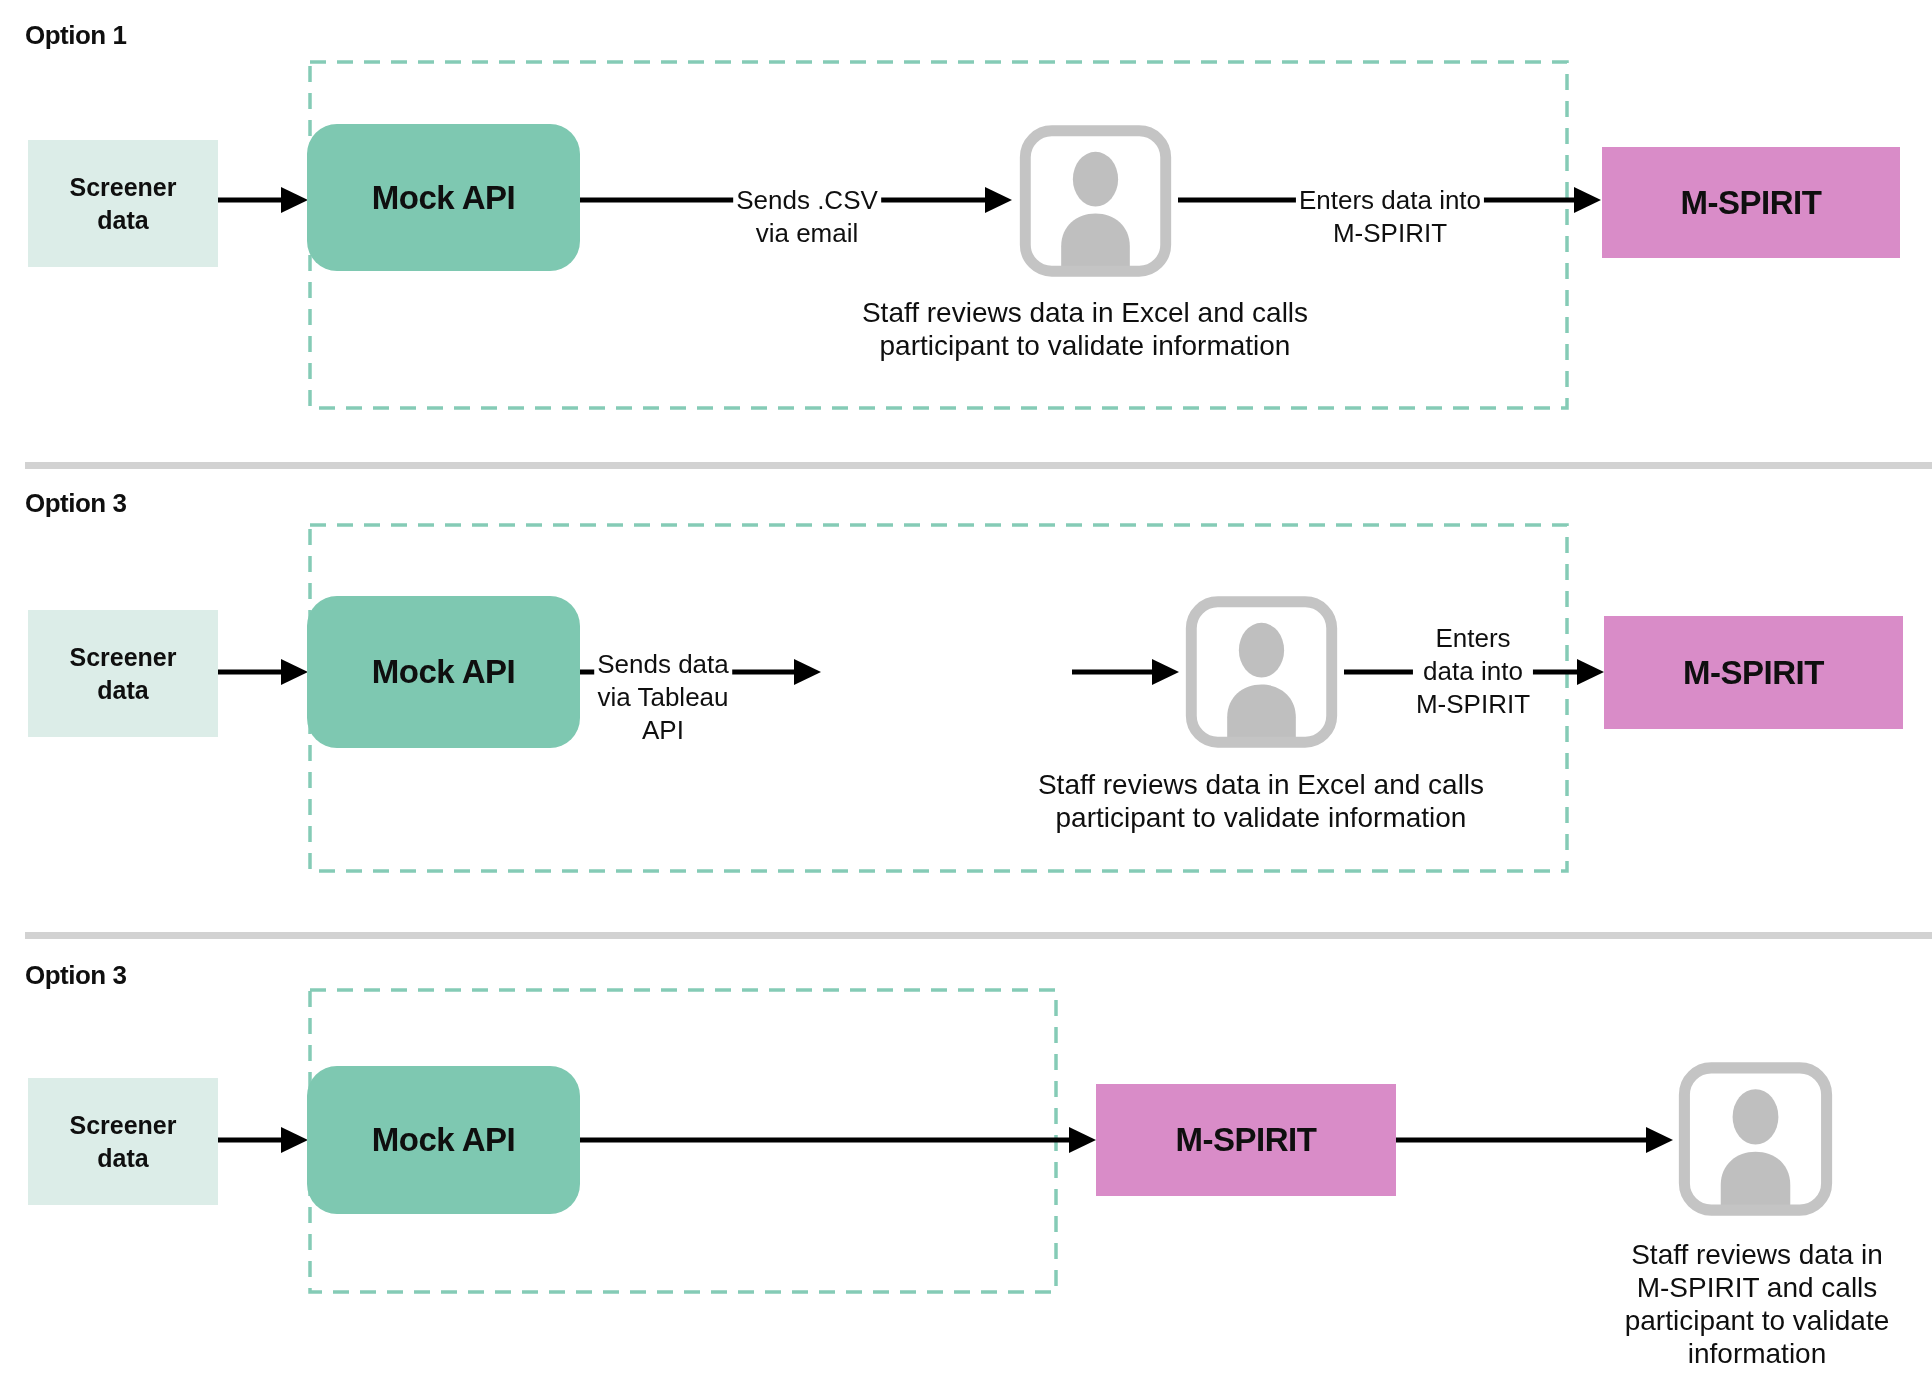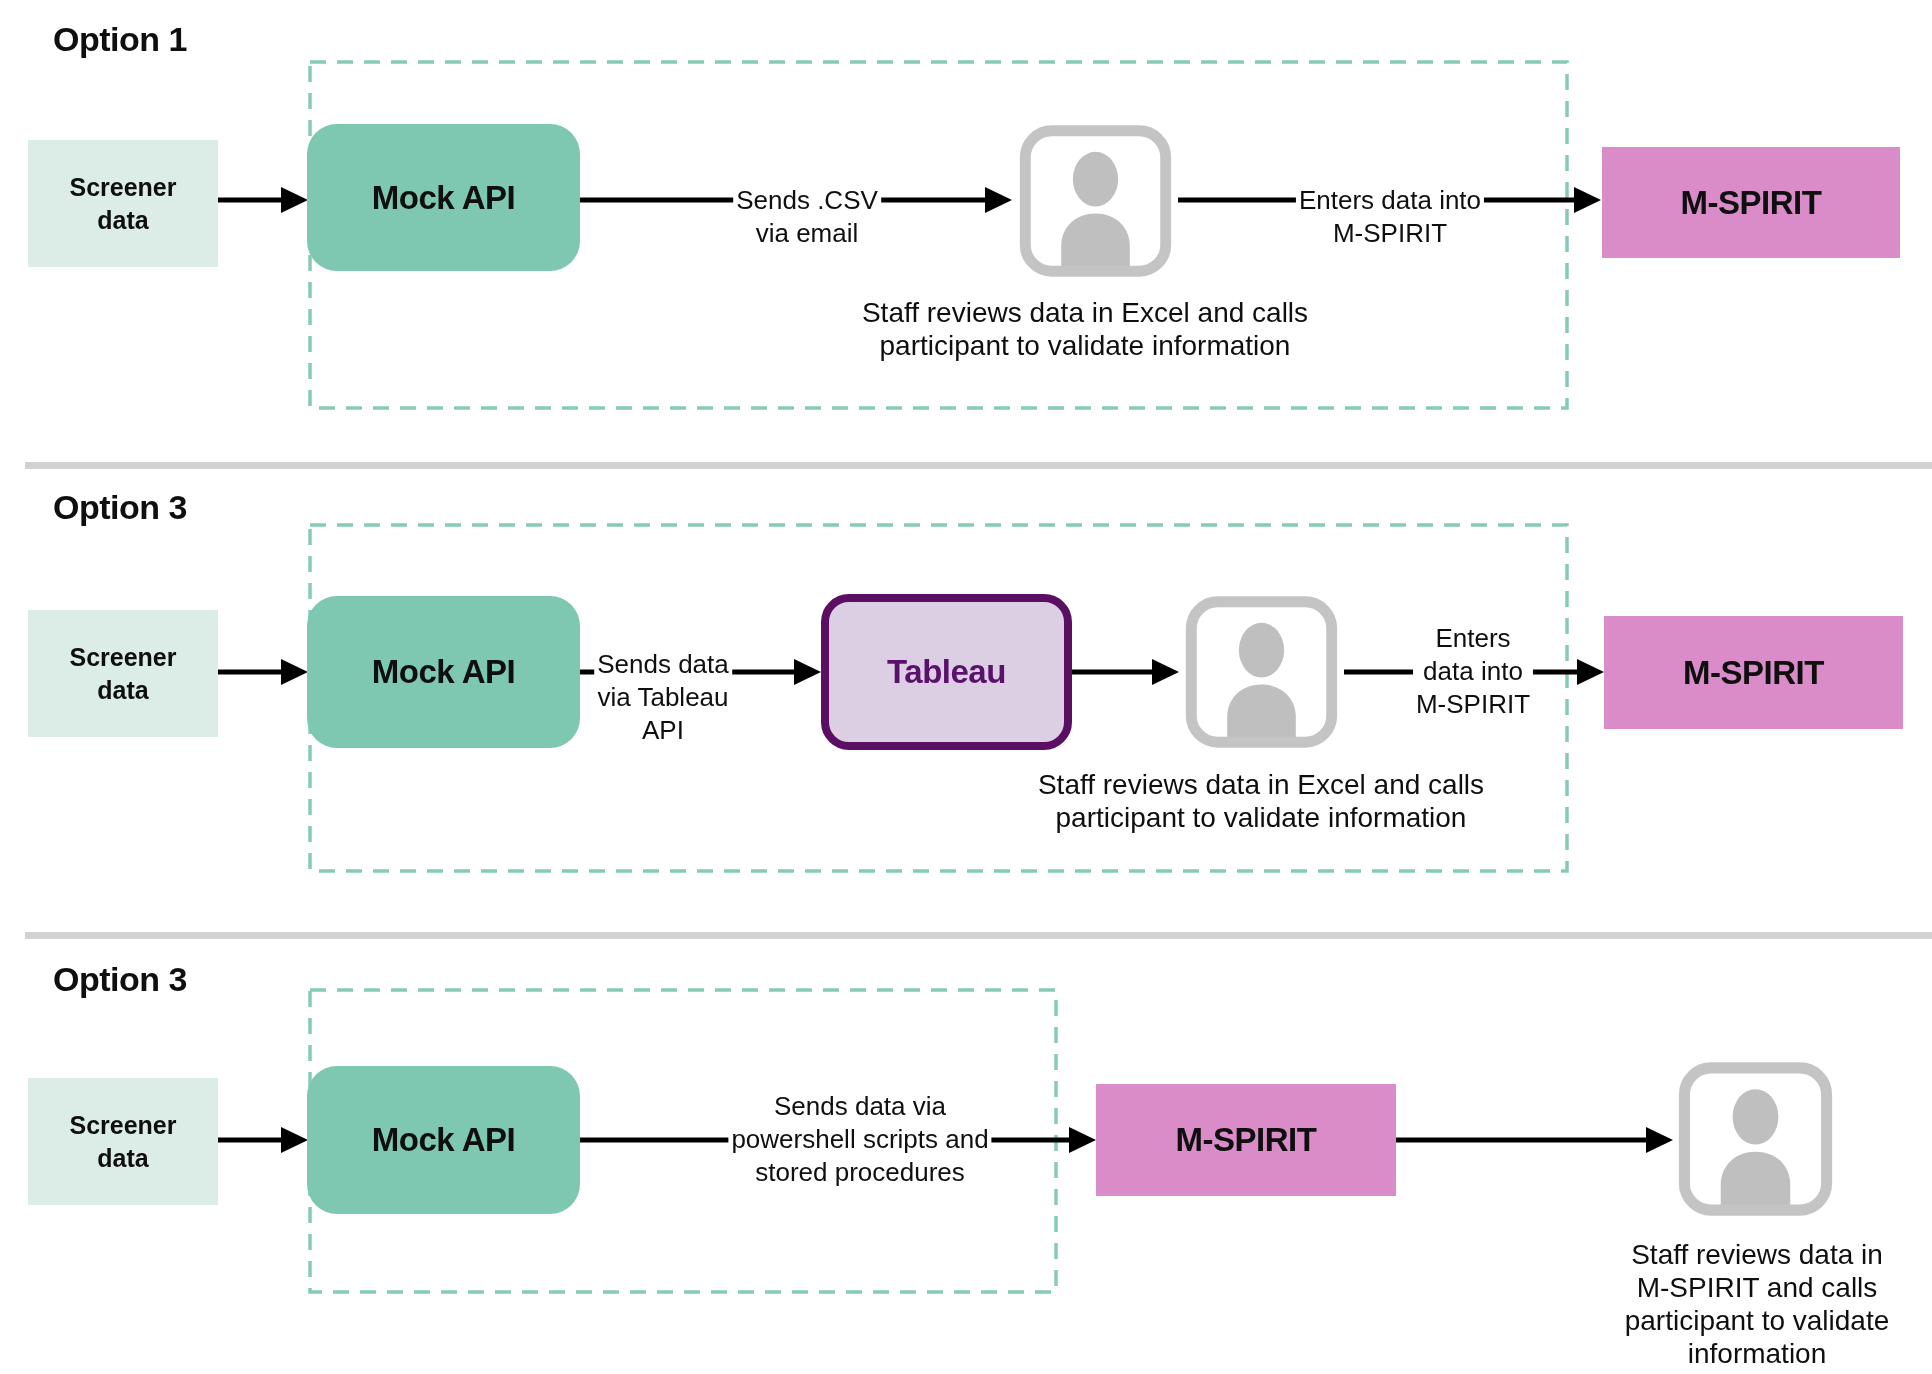--- a/index.html
+++ b/index.html
@@ -6,21 +6,21 @@
     --teal:#7EC8B1; --mint:#DCEDE8; --dash:#85CBB6; --pink:#D98CC8;
     --lavender:#DDCFE3; --purple_border:#5B0F63; --purple_text:#5B116B;
     --icon_gray:#C4C4C4; --divider:#D2D2D2; --arrow:#000000; --ink:#0F0F0F;
   }
   *{margin:0;padding:0;box-sizing:border-box;}
   html,body{background:#fff;}
   body{font-family:"Liberation Sans",sans-serif;color:var(--ink);}
   .canvas{position:relative;width:1932px;height:1374px;background:#fff;overflow:hidden;}
   .layer{position:absolute;left:0;top:0;width:1932px;height:1374px;}
   .abs{position:absolute;}
-  .option-title{font-size:34px;font-weight:bold;letter-spacing:-0.5px;white-space:pre-line;margin-left:28px;}
+  .option-title{font-size:26px;font-weight:bold;letter-spacing:-0.5px;white-space:pre-line;}
   .node{display:flex;align-items:center;justify-content:center;text-align:center;white-space:pre-line;}
   .screener{background:var(--mint);font-size:25px;font-weight:bold;line-height:1.3;}
   .mock{background:var(--teal);border-radius:30px;font-size:33px;font-weight:bold;letter-spacing:-0.5px;}
   .mspirit{background:var(--pink);font-size:33px;font-weight:bold;letter-spacing:-0.5px;}
   .tableau{background:var(--lavender);border:8px solid var(--purple_border);border-radius:28px;
            color:var(--purple_text);font-size:33px;font-weight:bold;letter-spacing:-0.5px;}
   .flow-label{position:absolute;transform:translateX(-50%);background:#fff;text-align:center;
               font-size:26px;line-height:33px;white-space:pre-line;padding:0 3px;}
   .caption{position:absolute;transform:translateX(-50%);text-align:center;
            font-size:28px;line-height:33px;white-space:pre-line;}
@@ -104,21 +104,20 @@
   <div class="caption" style="left:1085px;top:296px;width:560px;">Staff reviews data in Excel and calls
 participant to validate information</div>
 
   <div class="divider" style="top:462px;"></div>
 
   <div class="abs option-title" style="left:25px;top:488px;">Option 3</div>
 
   <div class="abs node screener" style="left:28px;top:610px;width:190px;height:127px;">Screener
 data</div>
   <div class="abs node mock" style="left:307px;top:596px;width:273px;height:152px;">Mock API</div>
-  <div class="abs node tableau" style="left:821px;top:594px;width:251px;height:156px;">Tableau</div>
 
   <svg class="person-svg" style="left:1179px;top:594px;" width="165" height="156" viewBox="0 0 100 100">
     <rect x="5" y="5" width="90" height="90" rx="17" fill="#fff"></rect>
     <ellipse cx="50" cy="36" rx="14.5" ry="17.5" fill="#BFBFBF"></ellipse>
     <path d="M28 92 v-13 c0-13 10-21 22-21 s22 8 22 21 v13 z" fill="#BFBFBF"></path>
     <rect x="5" y="5" width="90" height="90" rx="17" fill="none" stroke="#C4C4C4" stroke-width="7"></rect>
   </svg>
 
   <div class="abs node mspirit" style="left:1604px;top:616px;width:299px;height:113px;">M-SPIRIT</div>
 
@@ -140,21 +139,18 @@
   <div class="abs node mock" style="left:307px;top:1066px;width:273px;height:148px;">Mock API</div>
   <div class="abs node mspirit" style="left:1096px;top:1084px;width:300px;height:112px;">M-SPIRIT</div>
 
   <svg class="person-svg" style="left:1673px;top:1060px;" width="165" height="158" viewBox="0 0 100 100">
     <rect x="5" y="5" width="90" height="90" rx="17" fill="#fff"></rect>
     <ellipse cx="50" cy="36" rx="14.5" ry="17.5" fill="#BFBFBF"></ellipse>
     <path d="M28 92 v-13 c0-13 10-21 22-21 s22 8 22 21 v13 z" fill="#BFBFBF"></path>
     <rect x="5" y="5" width="90" height="90" rx="17" fill="none" stroke="#C4C4C4" stroke-width="7"></rect>
   </svg>
 
-  <div class="flow-label" style="left:860px;top:1090px;">Sends data via
-powershell scripts and
-stored procedures</div>
   <div class="caption" style="left:1757px;top:1238px;width:360px;">Staff reviews data in
 M-SPIRIT and calls
 participant to validate
 information</div>
 
 </div>
 
 </body></html>

